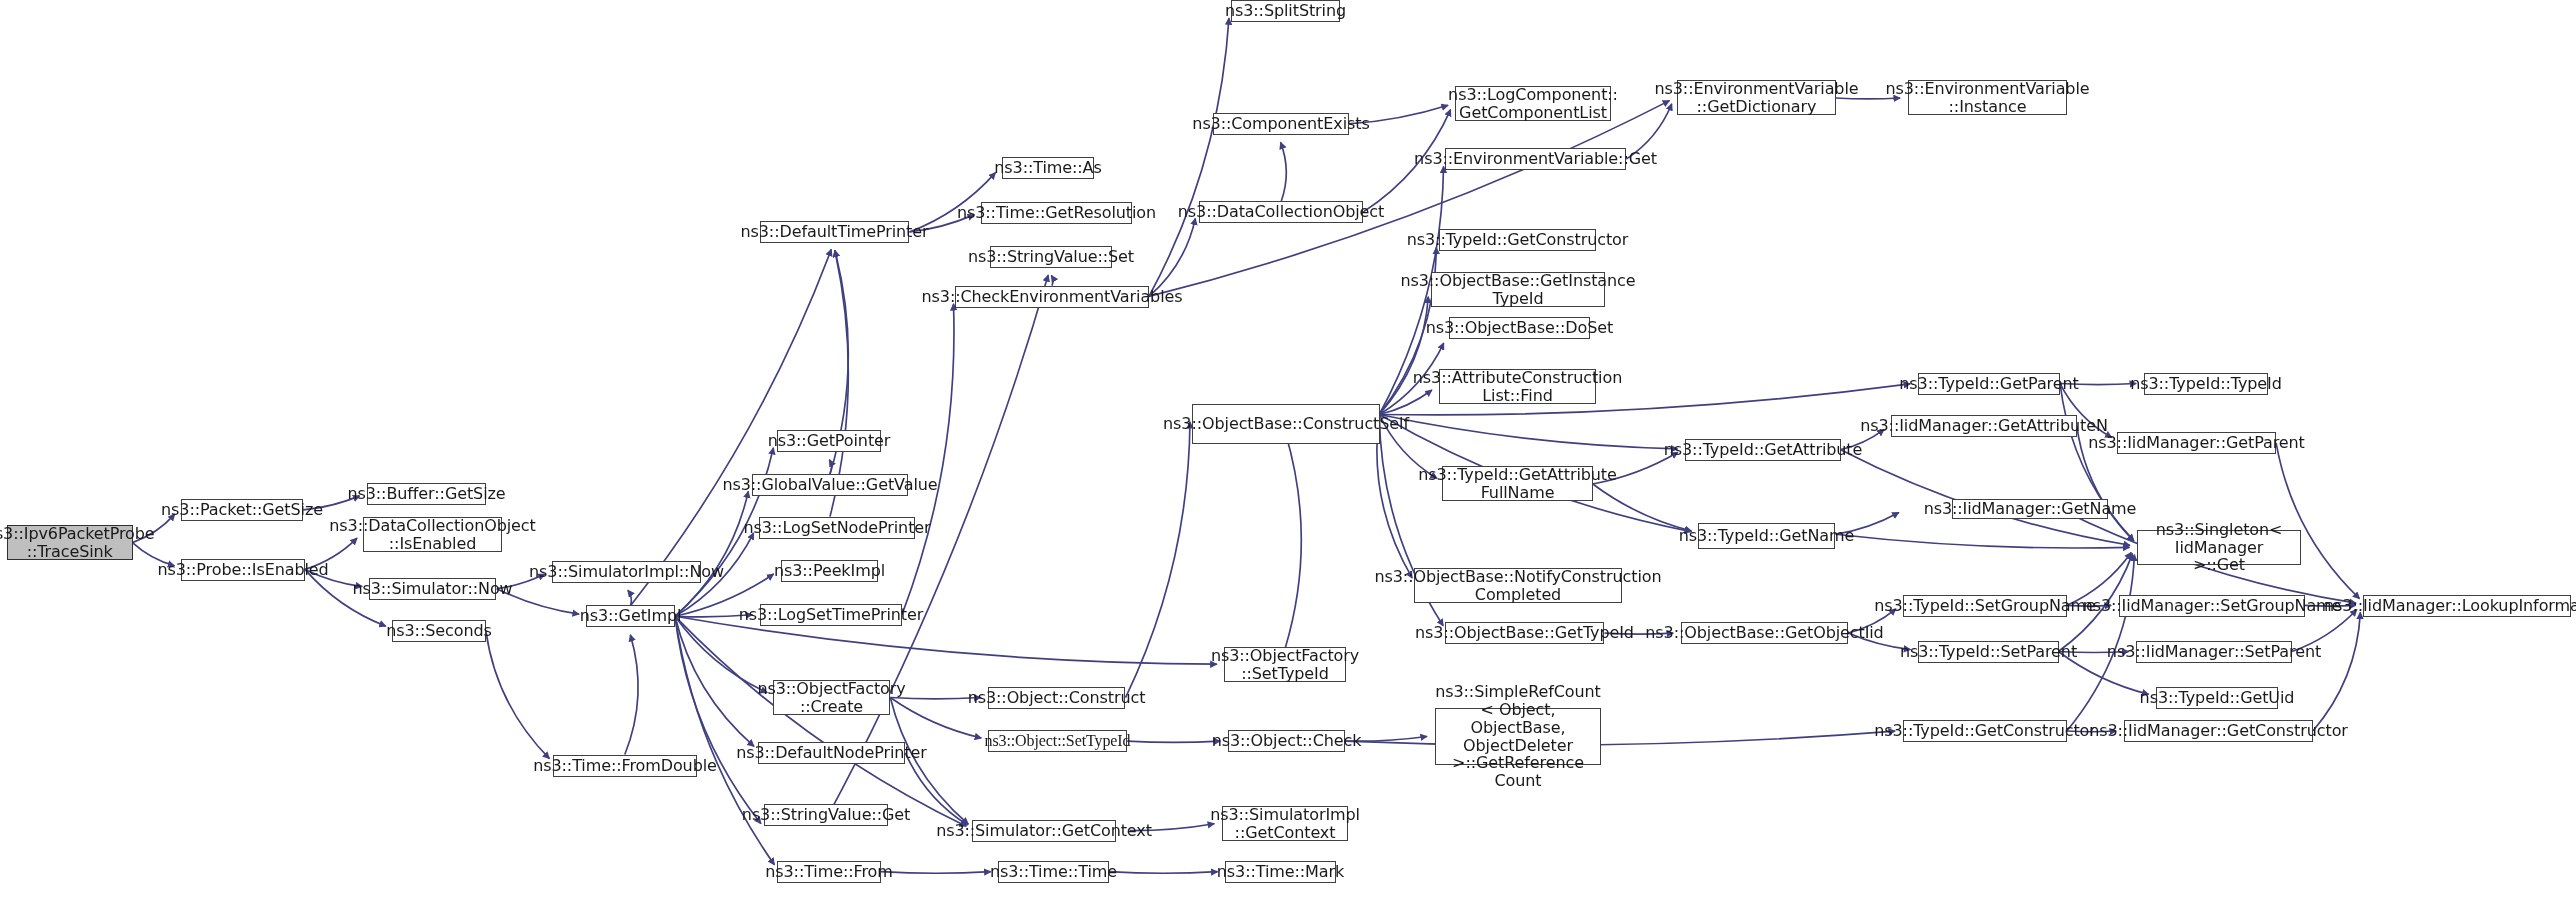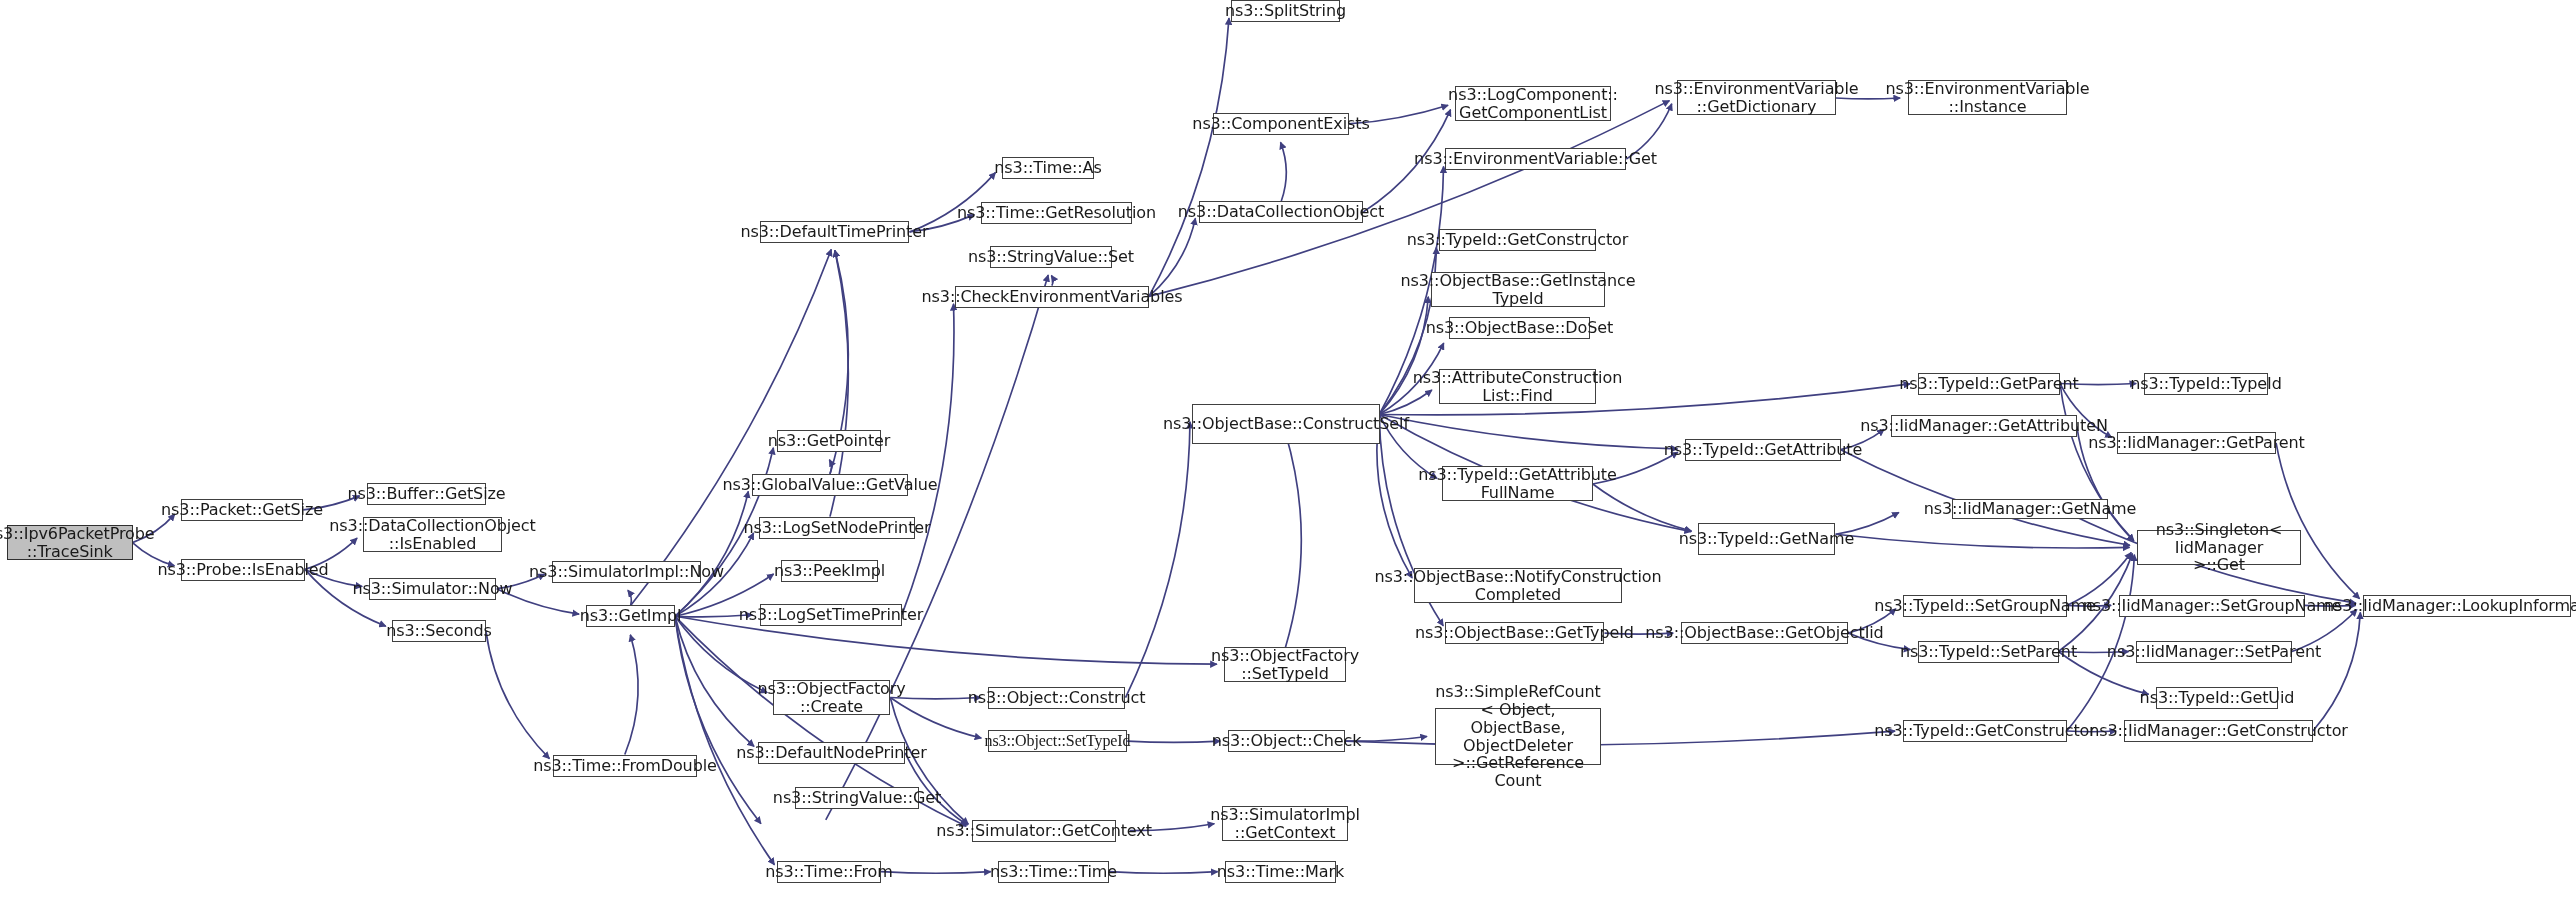--- a/index.html
+++ b/index.html
@@ -159,21 +159,21 @@
       <div class="node" style="left: 990px; top: 246px; width: 122px; height: 22px;">ns3::StringValue::Set</div>
       <div class="node" style="left: 955px; top: 286px; width: 194px; height: 22px;">ns3::CheckEnvironmentVariables</div>
       <div class="node" style="left: 777px; top: 430px; width: 104px; height: 22px;">ns3::GetPointer</div>
       <div class="node" style="left: 752px; top: 474px; width: 156px; height: 22px;">ns3::GlobalValue::GetValue</div>
       <div class="node" style="left: 759px; top: 517px; width: 156px; height: 22px;">ns3::LogSetNodePrinter</div>
       <div class="node" style="left: 781px; top: 560px; width: 97px; height: 22px;">ns3::PeekImpl</div>
       <div class="node" style="left: 760px; top: 604px; width: 142px; height: 22px;">ns3::LogSetTimePrinter</div>
       <div class="node" style="left: 773px; top: 680px; width: 117px; height: 35px;">ns3::ObjectFactory
 ::Create</div>
       <div class="node" style="left: 758px; top: 742px; width: 147px; height: 22px;">ns3::DefaultNodePrinter</div>
-      <div class="node" style="left: 764px; top: 787px; width: 124px; height: 22px; margin-left: 31px;">ns3::StringValue::Get</div>
+      <div class="node" style="left: 764px; top: 804px; width: 124px; height: 22px;">ns3::StringValue::Get</div>
       <div class="node" style="left: 777px; top: 861px; width: 104px; height: 22px;">ns3::Time::From</div>
       <div class="node" style="left: 1231px; top: 0px; width: 109px; height: 22px;">ns3::SplitString</div>
       <div class="node" style="left: 1213px; top: 113px; width: 136px; height: 22px;">ns3::ComponentExists</div>
       <div class="node" style="left: 1199px; top: 201px; width: 164px; height: 22px;">ns3::DataCollectionObject</div>
       <div class="node" style="left: 1455px; top: 86px; width: 156px; height: 35px;">ns3::LogComponent::
 GetComponentList</div>
       <div class="node" style="left: 1445px; top: 148px; width: 181px; height: 22px;">ns3::EnvironmentVariable::Get</div>
       <div class="node" style="left: 1677px; top: 80px; width: 159px; height: 35px;">ns3::EnvironmentVariable
 ::GetDictionary</div>
       <div class="node" style="left: 1908px; top: 80px; width: 159px; height: 35px;">ns3::EnvironmentVariable
@@ -184,21 +184,21 @@
 TypeId</div>
       <div class="node" style="left: 1449px; top: 317px; width: 141px; height: 22px;">ns3::ObjectBase::DoSet</div>
       <div class="node" style="left: 1439px; top: 369px; width: 157px; height: 35px;">ns3::AttributeConstruction
 List::Find</div>
       <div class="node" style="left: 1442px; top: 466px; width: 151px; height: 35px;">ns3::TypeId::GetAttribute
 FullName</div>
       <div class="node" style="left: 1414px; top: 568px; width: 208px; height: 35px;">ns3::ObjectBase::NotifyConstruction
 Completed</div>
       <div class="node" style="left: 1445px; top: 622px; width: 159px; height: 22px; text-align: center;">ns3::ObjectBase::GetTypeId</div>
       <div class="node" style="left: 1685px; top: 439px; width: 156px; height: 22px;">ns3::TypeId::GetAttribute</div>
-      <div class="node" style="left: 1698px; top: 523px; width: 137px; height: 32px;">ns3::TypeId::GetName</div>
+      <div class="node" style="left: 1698px; top: 523px; width: 137px; height: 26px;">ns3::TypeId::GetName</div>
       <div class="node" style="left: 1681px; top: 622px; width: 167px; height: 22px;">ns3::ObjectBase::GetObjectIid</div>
       <div class="node" style="left: 1224px; top: 647px; width: 122px; height: 35px;">ns3::ObjectFactory
 ::SetTypeId</div>
       <div class="node" style="left: 988px; top: 687px; width: 137px; height: 22px;">ns3::Object::Construct</div>
       <div class="node" style="left: 988px; top: 730px; width: 139px; height: 22px; font-family: Liberation Serif, serif;">ns3::Object::SetTypeId</div>
       <div class="node" style="left: 1228px; top: 730px; width: 117px; height: 22px;">ns3::Object::Check</div>
       <div class="node" style="left: 1435px; top: 708px; width: 166px; height: 57px;">ns3::SimpleRefCount
 &lt; Object, ObjectBase,
 ObjectDeleter &gt;::GetReference
 Count</div>

